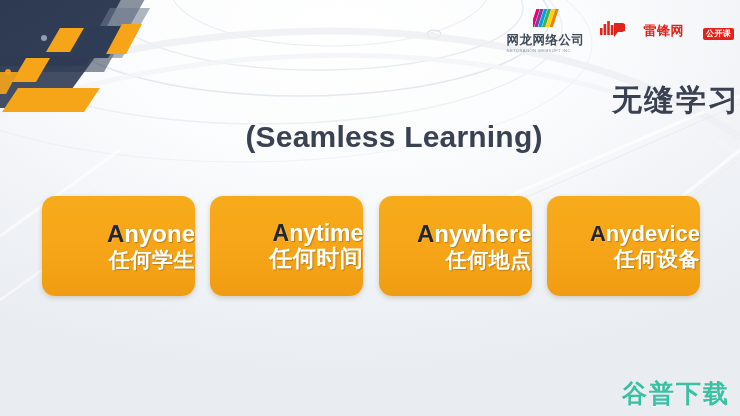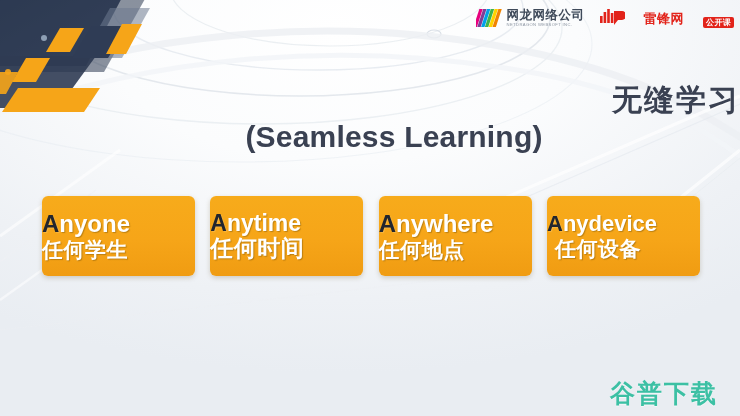--- a/index.html
+++ b/index.html
@@ -52,20 +52,21 @@
     right: 6px;
     top: 7px;
     display: flex;
     align-items: center;
     gap: 14px;
   }
   .logo-nd {
     display: flex;
     align-items: center;
     gap: 5px;
+    flex-direction: column;
   }
   .logo-nd .mark { width: 26px; height: 22px; display: block; }
   .logo-nd .wordmark { display: flex; flex-direction: column; line-height: 1; }
   .logo-nd .cn {
     font-size: 12.5px;
     font-weight: 700;
     color: #3f4a5a;
     letter-spacing: .5px;
     white-space: nowrap;
   }
@@ -135,27 +136,27 @@
     position: absolute;
     left: 42px;
     top: 196px;
     width: 658px;
     height: 100px;
     display: flex;
     justify-content: space-between;
   }
   .card {
     width: 153px;
-    height: 80px;
-    border-radius: 6px;
+    height: 100px;
+    border-radius: 13px;
     background: linear-gradient(180deg, #f7ab1b 0%, #f6a518 55%, #f09c12 100%);
     box-shadow: 0 2px 5px rgba(90,70,20,.22);
     display: flex;
     flex-direction: column;
-    align-items: flex-start;
+    align-items: flex-end;
     justify-content: center;
     gap: 1px;
   }
   .card .en {
     font-size: 24px;
     font-weight: 700;
     color: #ffffff;
     line-height: 1.05;
     text-shadow: 1px 1px 1px rgba(120,85,10,.45);
     white-space: nowrap;
@@ -173,21 +174,21 @@
     text-shadow: 1px 1px 1px rgba(120,85,10,.45);
     white-space: nowrap;
   }
   .card-3 .en, .card-3 .cn { font-size: 23px; }
   .card-4 .en { font-size: 22px; }
   .card-4 .cn { font-size: 21px; margin-left: 8px; }
 
   
   .watermark {
     position: absolute;
-    right: 22px;
+    right: 10px;
     bottom: 10px;
     font-size: 25px;
     font-weight: 700;
     color: #3cc0a4;
     letter-spacing: 2px;
     line-height: 1;
     text-shadow: 0 1px 0 rgba(255,255,255,.55);
     white-space: nowrap;
   }
 </style>

